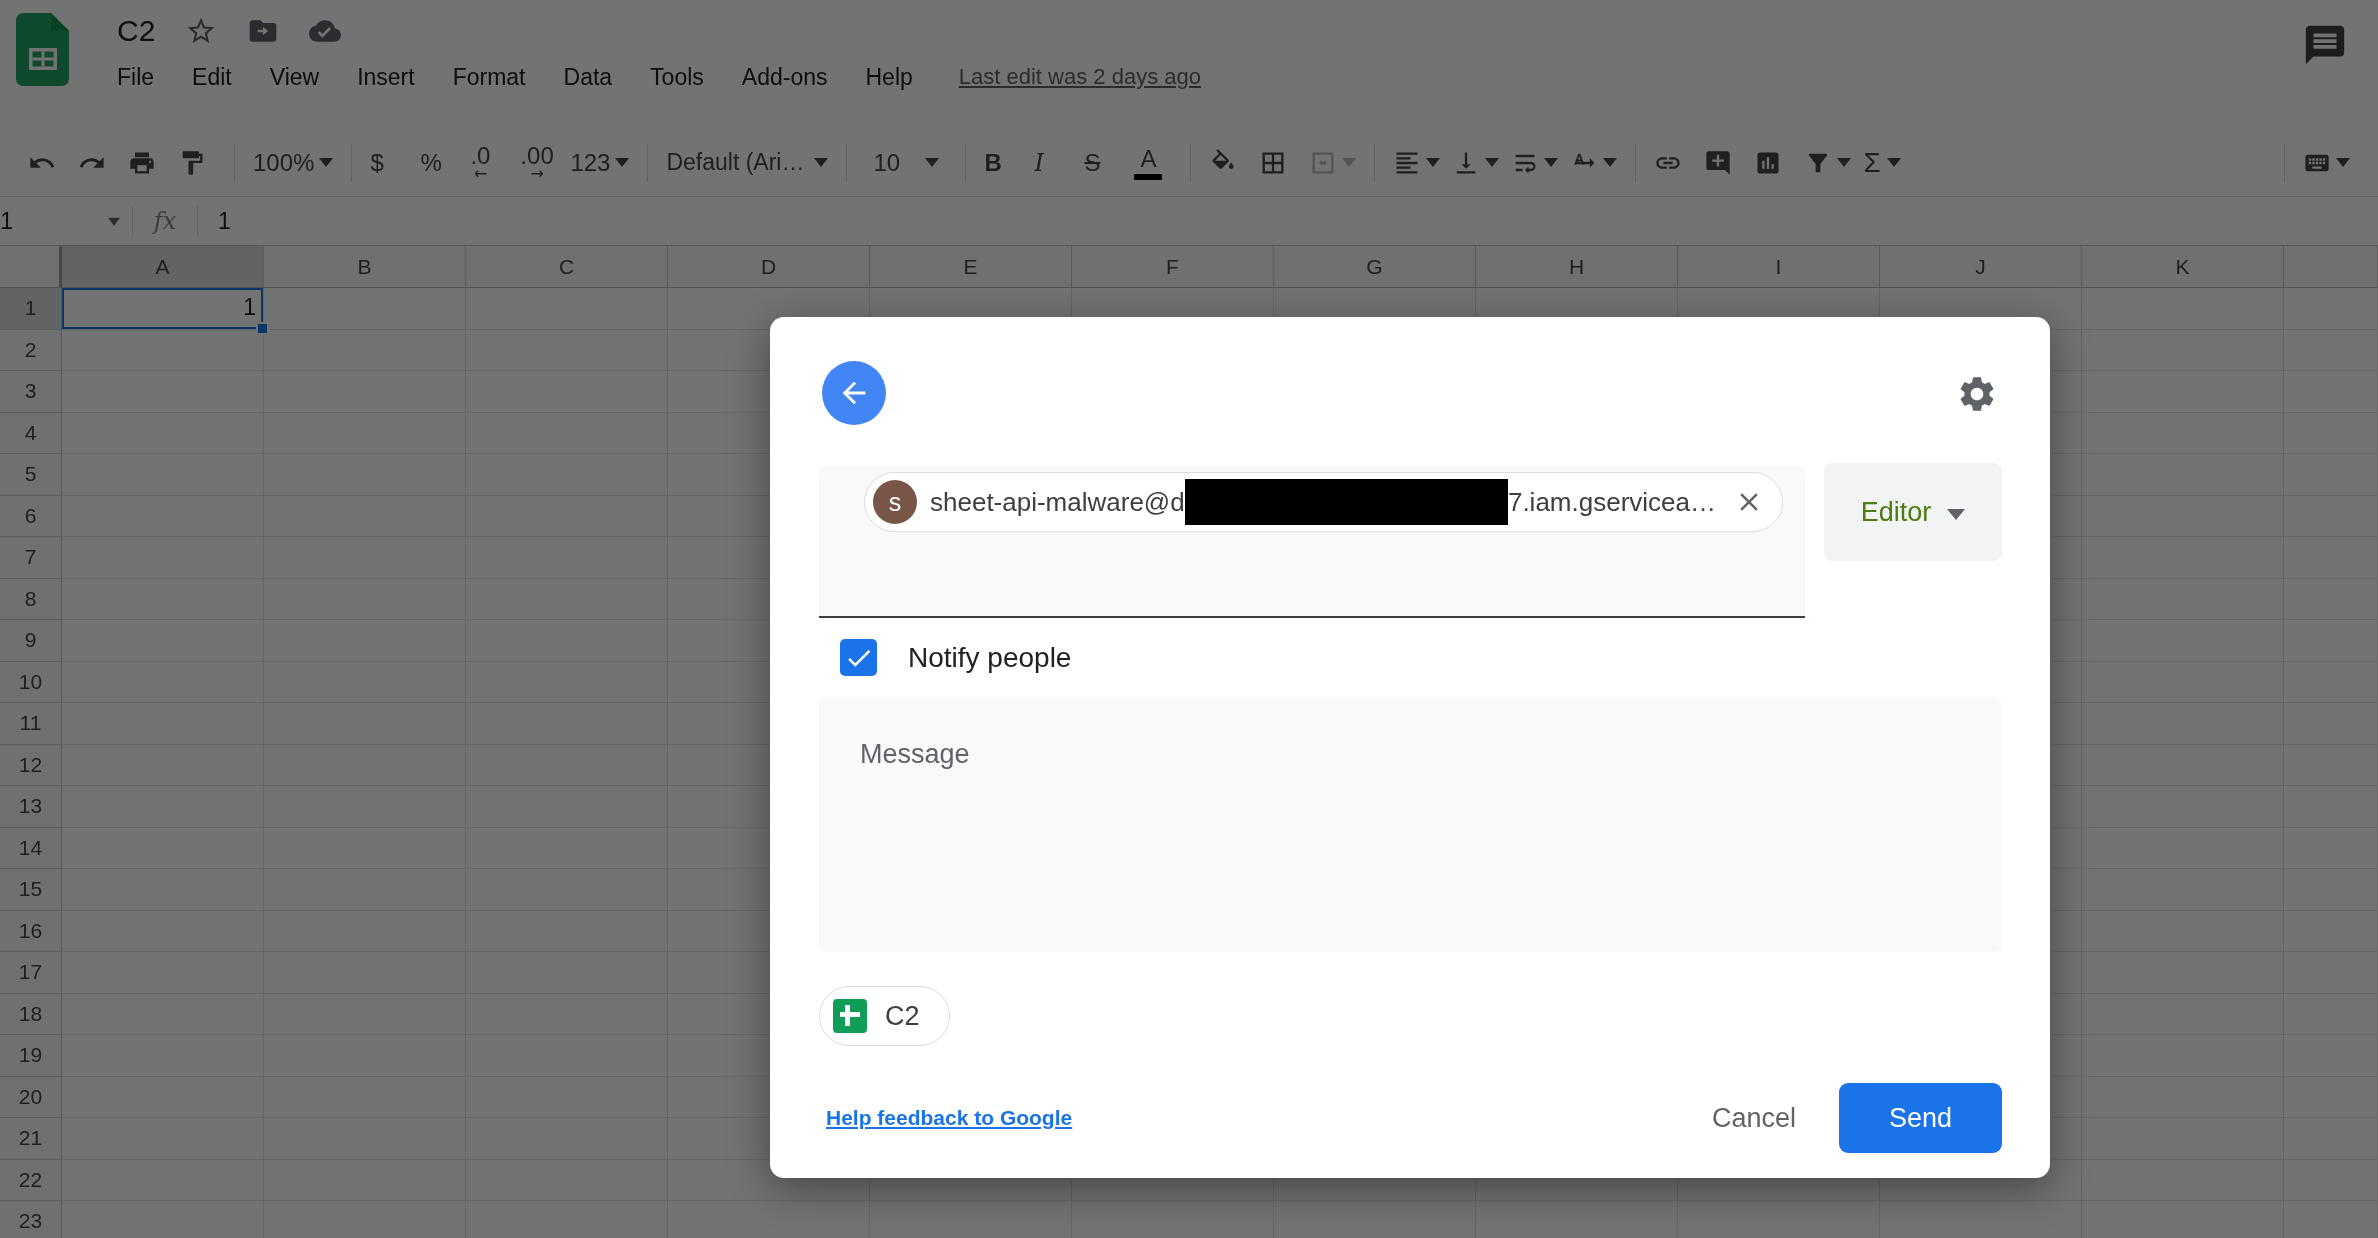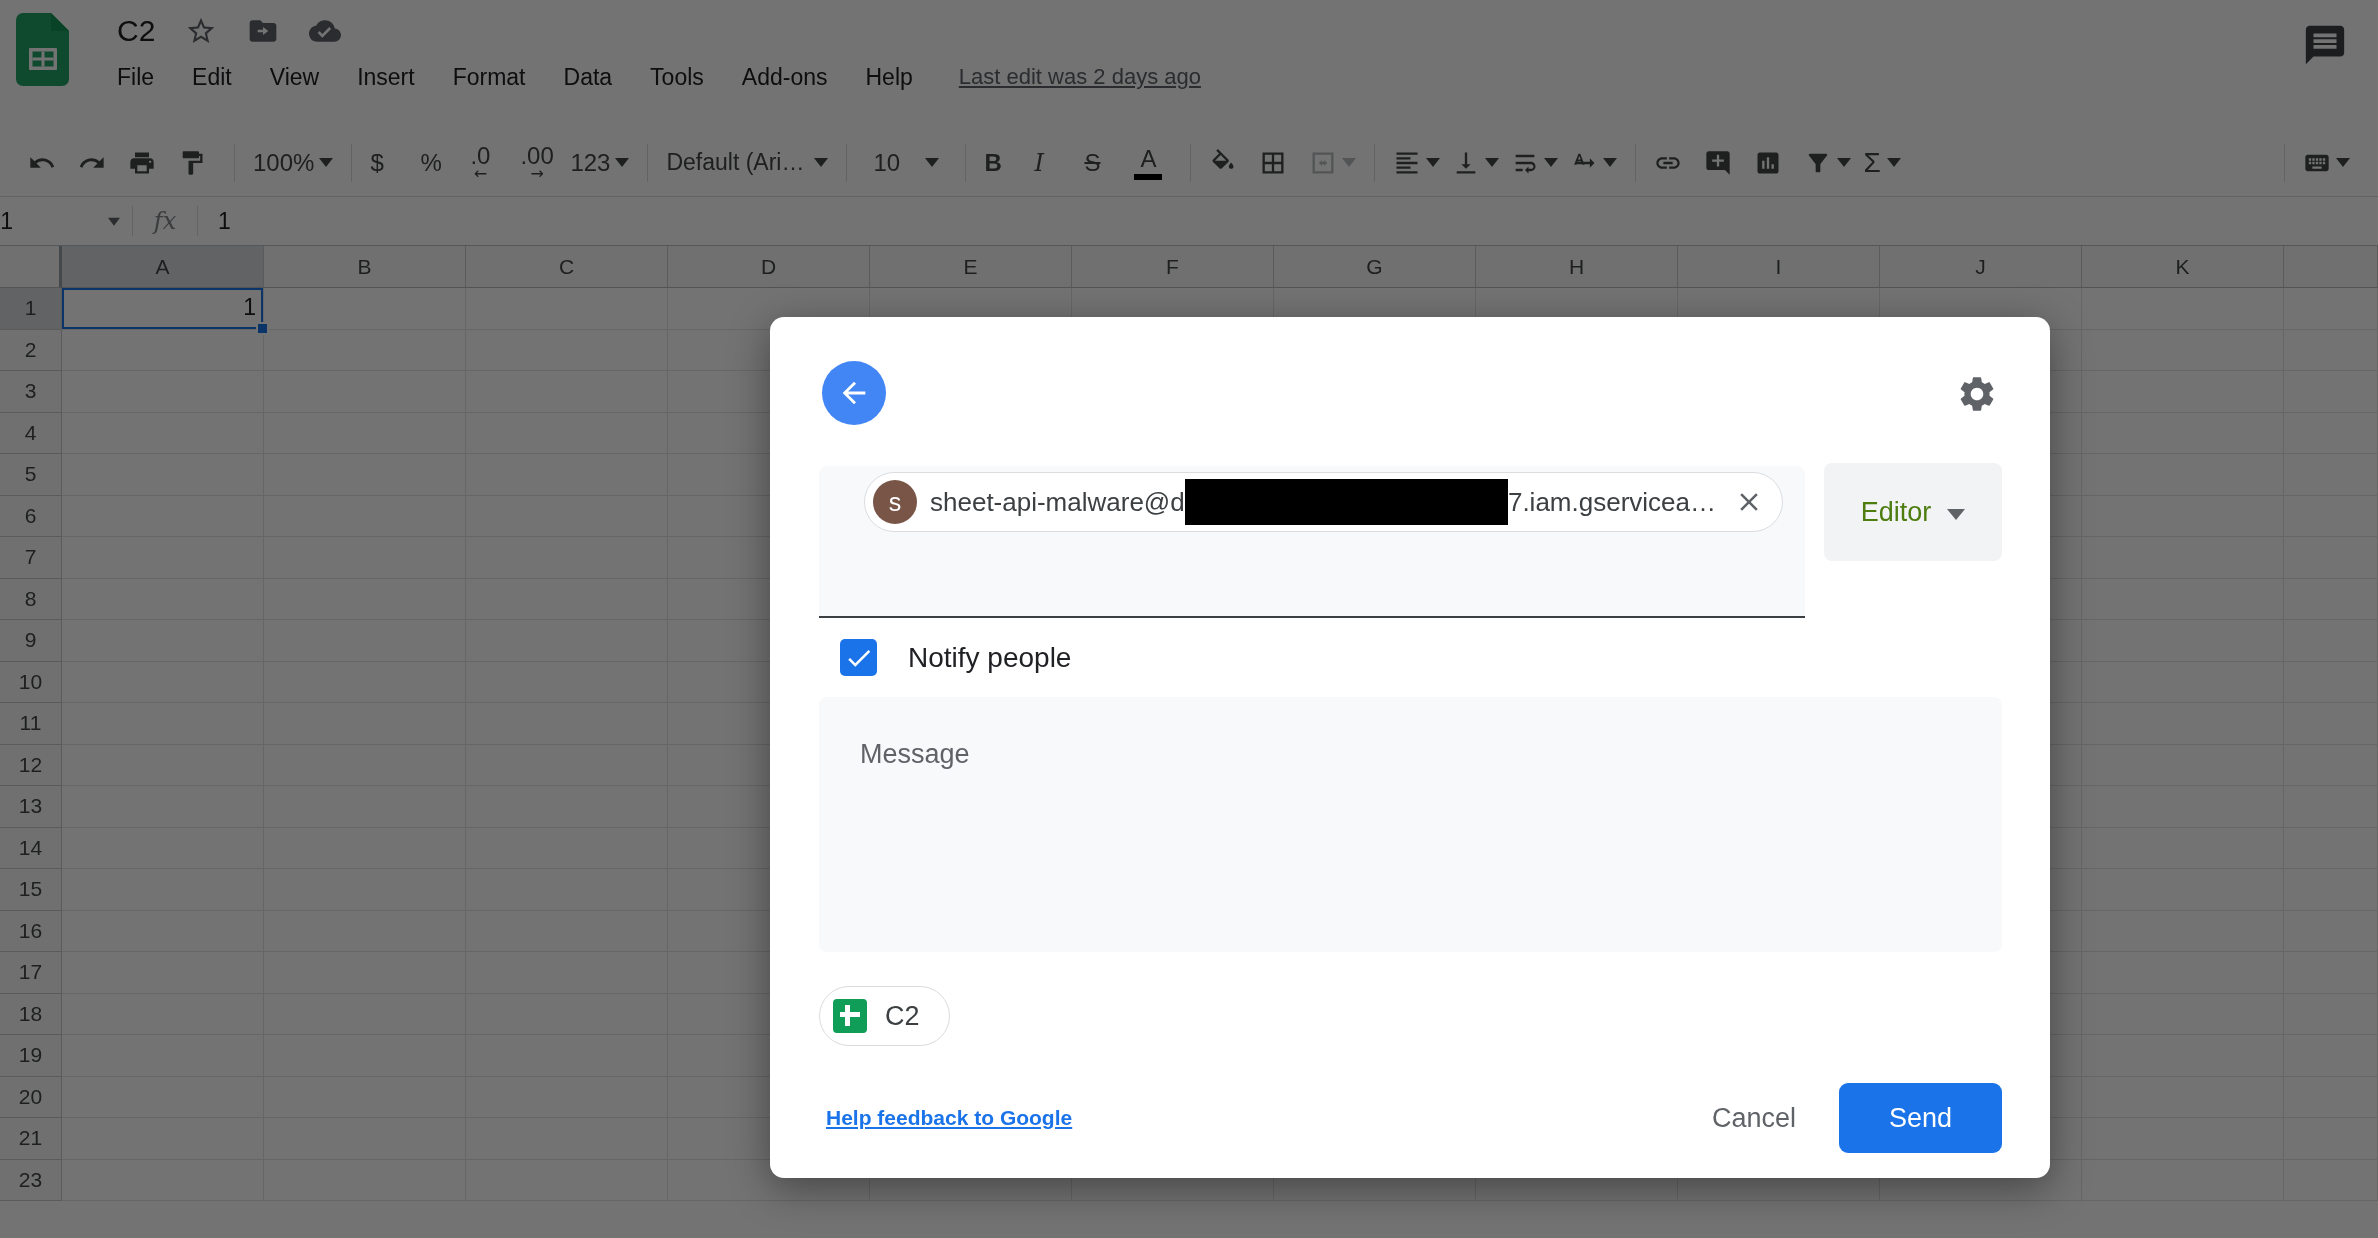--- a/index.html
+++ b/index.html
@@ -674,20 +674,35 @@
         <div class="cell"></div>
         <div class="cell"></div>
         <div class="cell"></div>
         <div class="cell"></div>
         <div class="cell"></div>
         <div class="cell"></div>
         <div class="cell"></div>
         <div class="cell partial"></div>
       </div>
       <div class="grow data-row">
+        <div class="row-h">22</div>
+        <div class="cell"></div>
+        <div class="cell"></div>
+        <div class="cell"></div>
+        <div class="cell"></div>
+        <div class="cell"></div>
+        <div class="cell"></div>
+        <div class="cell"></div>
+        <div class="cell"></div>
+        <div class="cell"></div>
+        <div class="cell"></div>
+        <div class="cell"></div>
+        <div class="cell partial"></div>
+      </div>
+      <div class="grow data-row">
         <div class="row-h">23</div>
         <div class="cell"></div>
         <div class="cell"></div>
         <div class="cell"></div>
         <div class="cell"></div>
         <div class="cell"></div>
         <div class="cell"></div>
         <div class="cell"></div>
         <div class="cell"></div>
         <div class="cell"></div>

